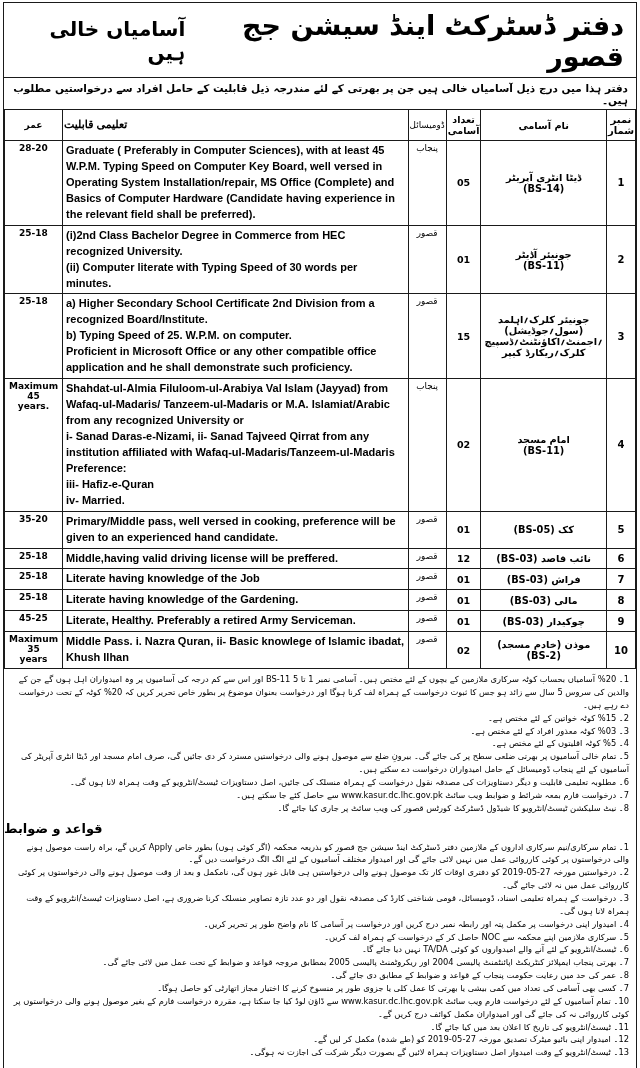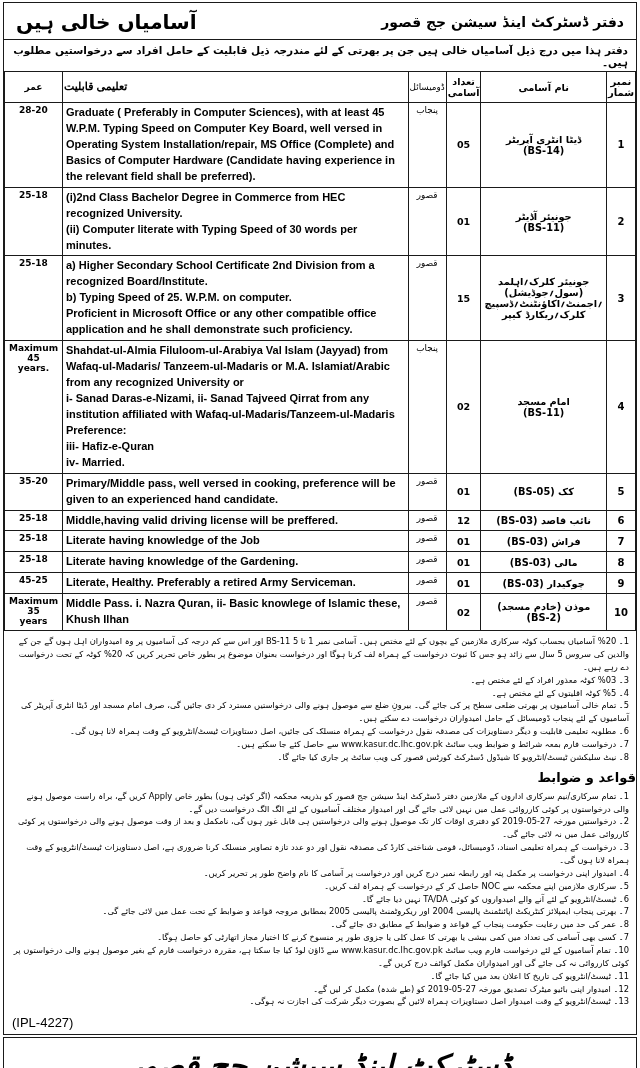--- a/index.html
+++ b/index.html
@@ -3,21 +3,21 @@
 <meta charset="utf-8">
 <style>
   * { box-sizing: border-box; }
   html, body { margin:0; padding:0; }
   body { width:640px; background:#fff; color:#000; font-family:"DejaVu Sans", sans-serif; }
 
   .ad { margin:2px 3px 0 3px; border:1px solid #1a1a1a; background:#fff; }
 
   .hdr { display:flex; justify-content:space-between; align-items:center;
          direction:rtl; padding:7px 12px 5px 12px; border-bottom:1px solid #1a1a1a; }
-  .hdr .t1 { font-size:14px; font-weight:bold; }
+  .hdr .t1 { font-size:27px; font-weight:bold; }
   .hdr .t2 { font-size:20px; font-weight:bold; }
 
   .intro { direction:rtl; text-align:right; font-size:10.5px; font-weight:bold;
            padding:4px 8px 3px 8px; }
 
   table { width:100%; border-collapse:collapse; direction:rtl; }
   th, td { border:1px solid #1a1a1a; padding:2px 3px; vertical-align:top; }
   th { font-size:9px; font-weight:bold; text-align:center; vertical-align:middle; padding:4px 1px;margin-top:7px; }
   .c-serial { width:27px; text-align:center; font-size:10px; font-weight:bold; vertical-align:middle; }
   .c-name   { width:102px; font-size:9.8px; font-weight:bold; text-align:center;
@@ -25,21 +25,21 @@
   .c-count  { width:33px; text-align:center; font-size:9.5px; font-weight:bold; vertical-align:middle; direction:ltr; }
   .c-dom    { width:35px; text-align:center; font-size:8.8px; font-weight:normal; }
   .c-qual   { font-size:11px; font-weight:bold; text-align:left; direction:ltr;
               white-space:pre-line; font-family:"Liberation Sans", sans-serif; line-height:1.45; }
   .c-age    { width:58px; font-size:9px; font-weight:bold; text-align:center;
               direction:ltr; white-space:pre-line; }
 
   .notes-wrap, .rules-wrap { direction:rtl; padding:4px 7px 2px 7px; }
   .note, .rule { font-size:8.3px; line-height:1.55; text-align:right; font-weight:500; }
 
-  .rules-heading { text-align:right; font-weight:bold; font-size:13px; padding:4px 0 1px 0; direction:rtl; }
+  .rules-heading { text-align:left; font-weight:bold; font-size:13px; padding:4px 0 1px 0; direction:rtl; }
 
   .bottom-row { padding:2px 8px 3px 8px; direction:ltr; }
   .ipl { font-size:13px; font-weight:normal; font-family:"Liberation Sans", sans-serif; display:inline-block; }
 
   .sig-box { margin:2px 3px 0 3px; border:1px solid #1a1a1a; text-align:center; padding:10px 0 12px 0; }
   .sig { font-size:30px; font-weight:bold; font-style:italic; direction:rtl; }
 
   .notice { text-align:center; color:#ff0000; font-size:20px; line-height:1.35;
             padding:10px 10px 8px 6px; font-family:"Liberation Sans", sans-serif; }
 </style>
@@ -154,29 +154,30 @@
           <td class="c-dom">قصور</td>
           <td class="c-qual">Literate, Healthy. Preferably a retired Army Serviceman.</td>
           <td class="c-age">45-25</td>
         </tr>
         <tr>
           <td class="c-serial">10</td>
           <td class="c-name">موذن (خادم مسجد)
 (BS-2)</td>
           <td class="c-count">02</td>
           <td class="c-dom">قصور</td>
-          <td class="c-qual">Middle Pass. i. Nazra Quran, ii- Basic knowlege of Islamic these, Khush Ilhan</td>
+          <td class="c-qual">Middle Pass. i. Nazra Quran, ii- Basic knowlege of Islamic ibadat, Khush Ilhan</td>
           <td class="c-age">Maximum 35
 years</td>
         </tr>
       </tbody>
     </table>
 
     <div class="notes-wrap">
       <div class="note">1۔ 20% آسامیاں بحساب کوٹہ سرکاری ملازمین کے بچوں کے لئے مختص ہیں۔ آسامی نمبر 1 تا 5 BS-11 اور اس سے کم درجہ کی آسامیوں پر وہ امیدواران اہل ہوں گے جن کے والدین کی سروس 5 سال سے زائد ہو جس کا ثبوت درخواست کے ہمراہ لف کرنا ہوگا اور درخواست بعنوان موضوع پر بطور خاص تحریر کریں کہ 20% کوٹہ کے تحت درخواست دے رہے ہیں۔</div>
+      <div class="note">2۔ 15% کوٹہ خواتین کے لئے مختص ہے۔</div>
       <div class="note">3۔ 03% کوٹہ معذور افراد کے لئے مختص ہے۔</div>
       <div class="note">4۔ 5% کوٹہ اقلیتوں کے لئے مختص ہے۔</div>
       <div class="note">5۔ تمام خالی آسامیوں پر بھرتی ضلعی سطح پر کی جائے گی۔ بیرونِ ضلع سے موصول ہونے والی درخواستیں مسترد کر دی جائیں گی، صرف امام مسجد اور ڈیٹا انٹری آپریٹر کی آسامیوں کے لئے پنجاب ڈومیسائل کے حامل امیدواران درخواست دے سکتے ہیں۔</div>
       <div class="note">6۔ مطلوبہ تعلیمی قابلیت و دیگر دستاویزات کی مصدقہ نقول درخواست کے ہمراہ منسلک کی جائیں، اصل دستاویزات ٹیسٹ/انٹرویو کے وقت ہمراہ لانا ہوں گی۔</div>
       <div class="note">7۔ درخواست فارم بمعہ شرائط و ضوابط ویب سائٹ www.kasur.dc.lhc.gov.pk سے حاصل کئے جا سکتے ہیں۔</div>
       <div class="note">8۔ نیٹ سلیکشن ٹیسٹ/انٹرویو کا شیڈول ڈسٹرکٹ کورٹس قصور کی ویب سائٹ پر جاری کیا جائے گا۔</div>
     </div>
 
     <div class="rules-heading">قواعد و ضوابط</div>
 

